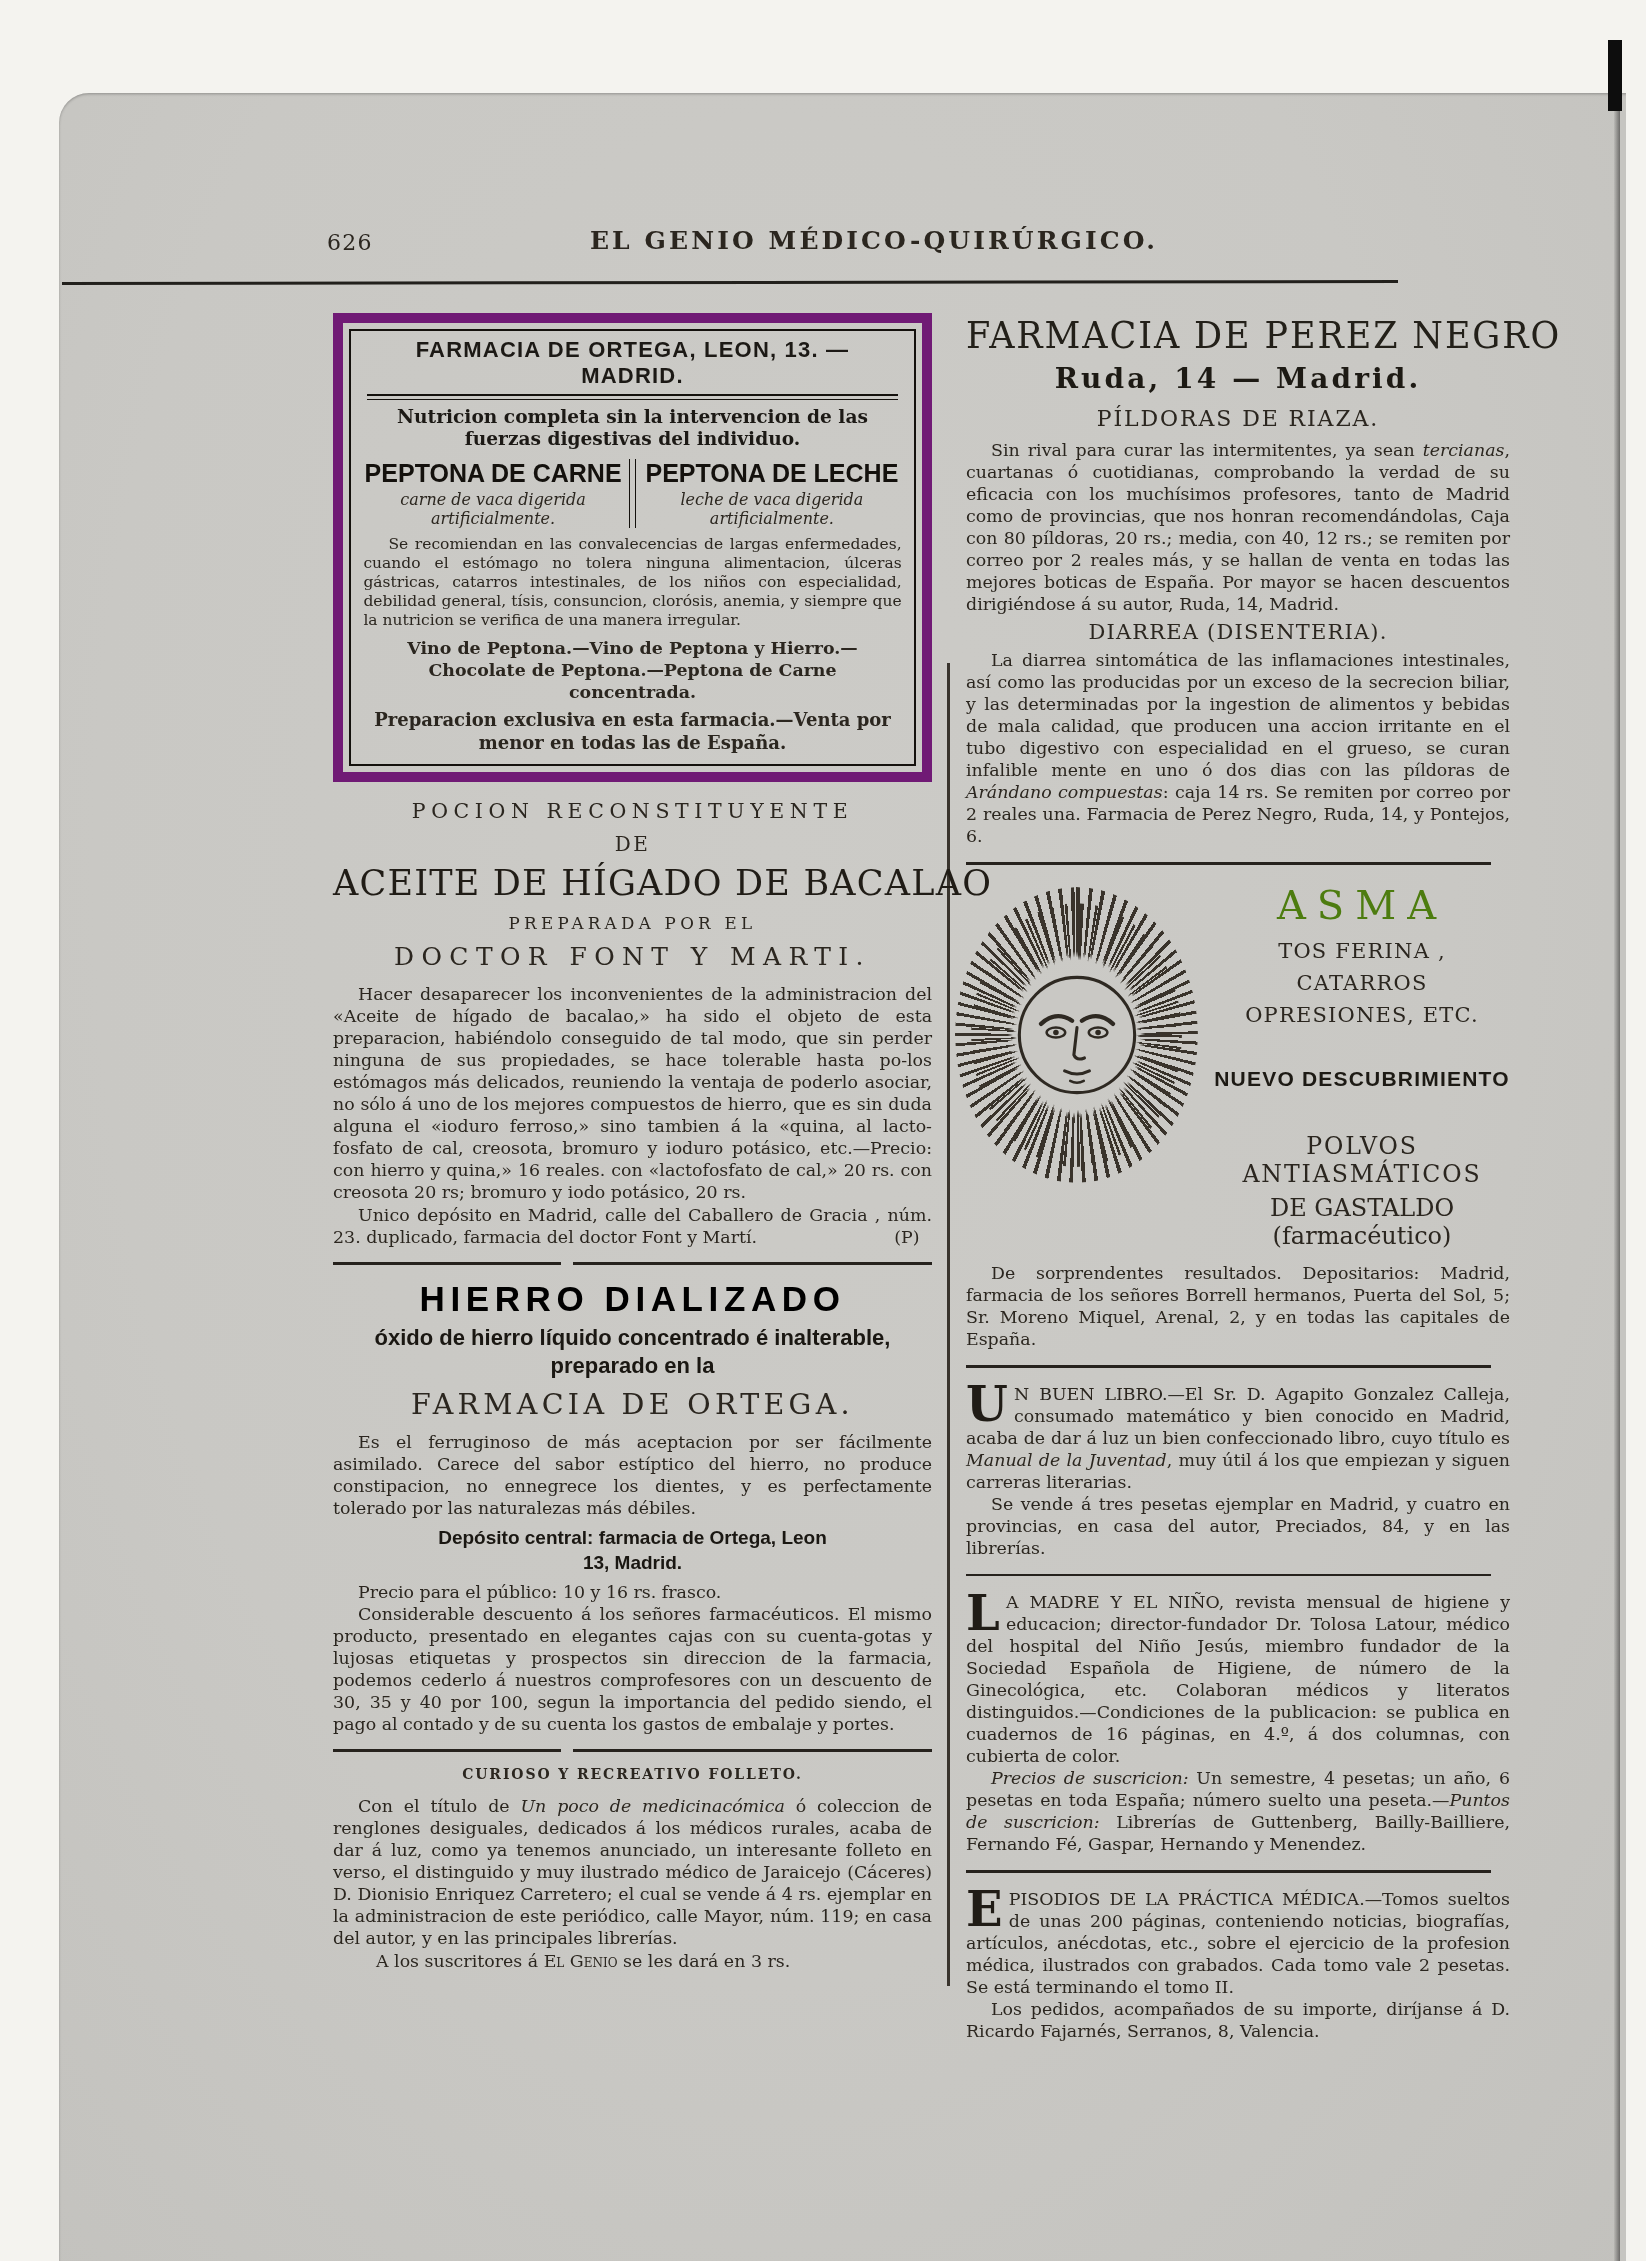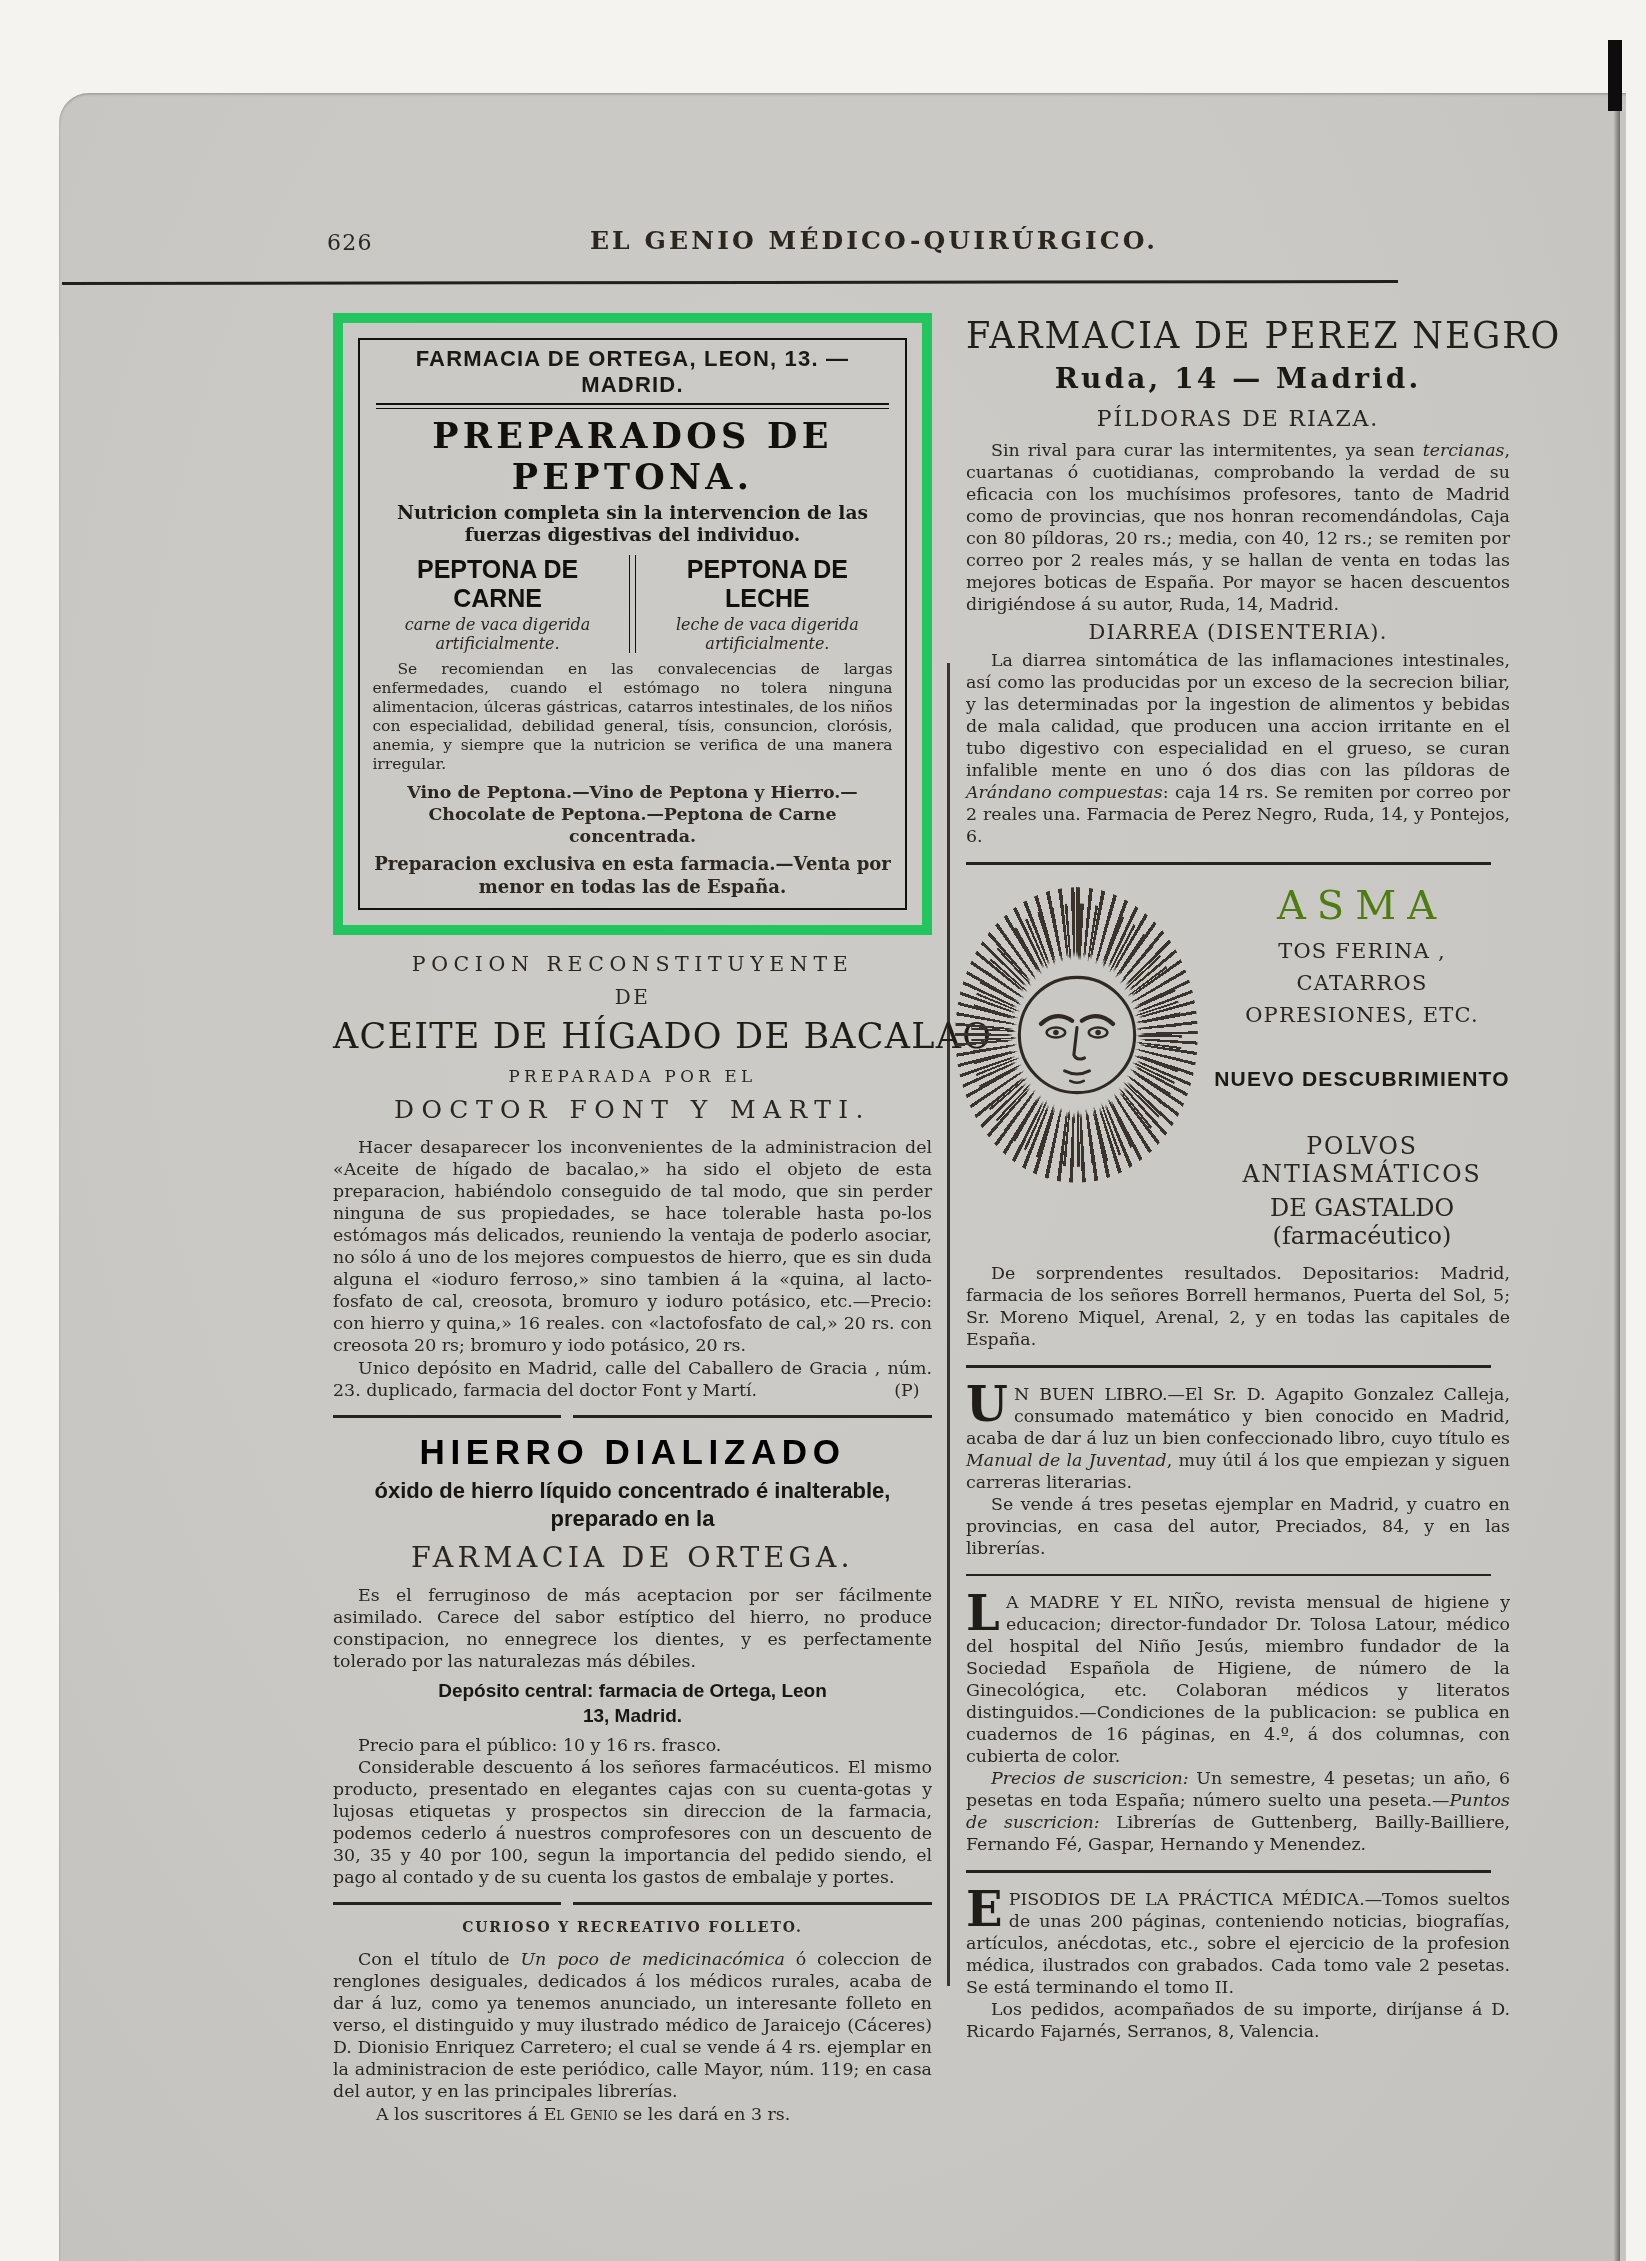--- a/index.html
+++ b/index.html
@@ -31,21 +31,21 @@
   p{margin:0;text-align:justify;font-size:17.4px;line-height:22px;}
   .indent{text-indent:25px;}
   .it{font-style:italic;}
   .sc{font-variant:small-caps;}
 
   .hr-left{height:3.1px;background:linear-gradient(90deg,#26221d 0 38%,transparent 38% 40%,#26221d 40% 100%);
            margin:13.6px 0;}
   .hr-right{height:2.5px;background:#26221d;margin:15px 18.6px 15px 0;}
 
   
-  .peptona-box{border:10px solid #22c55e;padding:15px;background:transparent;}
+  .peptona-box{border:10px solid #701a75;padding:6px;background:transparent;}
   .peptona-inner{border:2.5px solid #14110d;padding:6.2px 12.4px 10px;}
   .peptona-header{font-family:"Liberation Sans",sans-serif;font-weight:bold;font-size:22px;
                   text-align:center;letter-spacing:1.2px;color:#1c1915;}
   .double-rule{height:2.5px;border-top:2.5px solid #14110d;border-bottom:1.2px solid #14110d;margin:5px 3.7px 6.2px;}
   .peptona-title{font-size:35px;font-weight:bold;text-align:center;letter-spacing:4.3px;color:#14110d;
                  margin:1.2px 0 5px;}
   .peptona-sub{font-size:18.6px;font-weight:bold;text-align:center;line-height:22px;color:#1c1915;}
   .peptona-cols{display:flex;align-items:stretch;margin-top:8.7px;}
   .pep-col{flex:1;text-align:center;}
   .pep-col-title{font-family:"Liberation Sans",sans-serif;font-weight:bold;font-size:25px;color:#14110d;}
@@ -127,21 +127,20 @@
   <div class="journal-title">EL GENIO MÉDICO-QUIRÚRGICO.</div>
   <div class="header-rule"></div>
   <div class="col-divider"></div>
 
   <div class="col col-left">
 
     <div class="peptona-box">
       <div class="peptona-inner">
         <div class="peptona-header">FARMACIA DE ORTEGA, LEON, 13. — MADRID.</div>
         <div class="double-rule"></div>
-        <div class="peptona-title">PREPARADOS DE PEPTONA.</div>
         <div class="peptona-sub">Nutricion completa sin la intervencion de las fuerzas digestivas del individuo.</div>
         <div class="peptona-cols">
           <div class="pep-col">
             <div class="pep-col-title">PEPTONA DE CARNE</div>
             <div class="pep-col-sub">carne de vaca digerida artificialmente.</div>
           </div>
           <div class="vsep"></div>
           <div class="pep-col">
             <div class="pep-col-title">PEPTONA DE LECHE</div>
             <div class="pep-col-sub">leche de vaca digerida artificialmente.</div>

